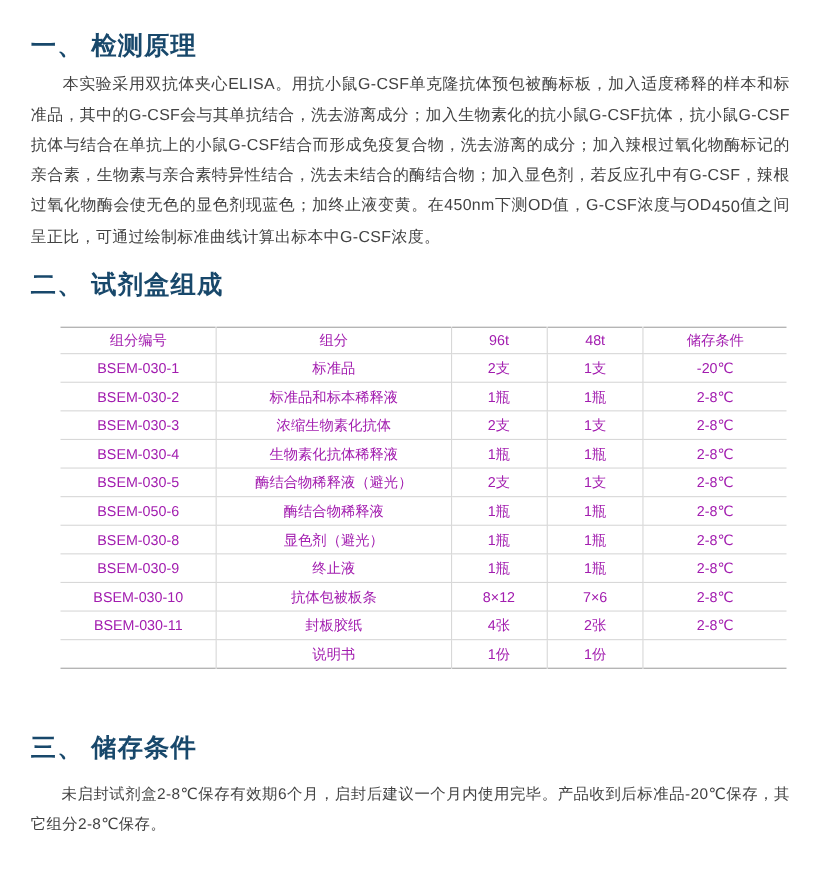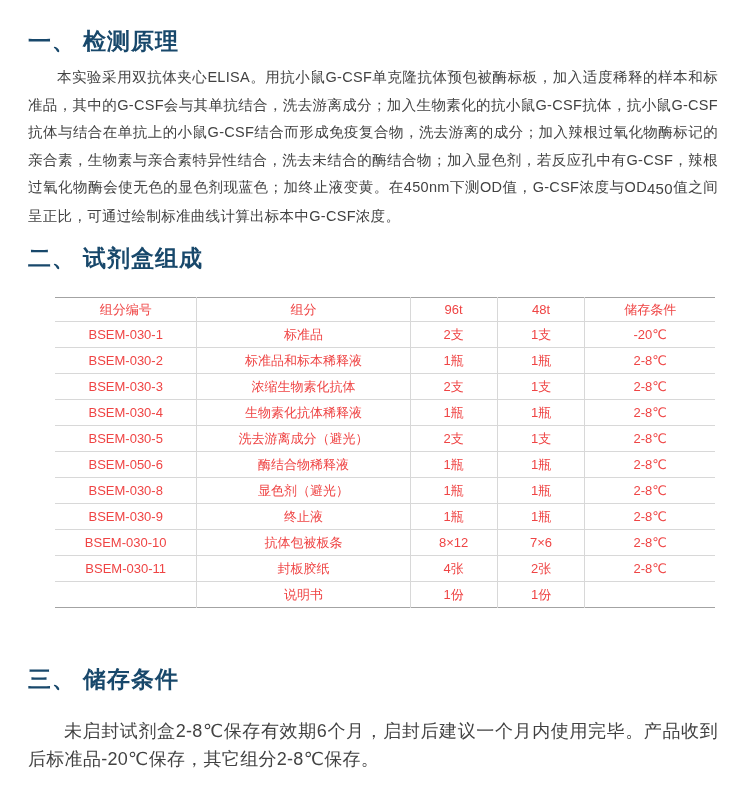--- a/index.html
+++ b/index.html
@@ -46,42 +46,42 @@
     margin: 25px 0 0 27px;
     width: 660px;
   }
   table.kit-table {
     width: 660px;
     border-collapse: collapse;
     table-layout: fixed;
     border-top: 1px solid #a3a3a3;
     border-bottom: 1px solid #a3a3a3;
     font-size: 13px;
-    color: #ef4444;
+    color: #a21caf;
   }
   table.kit-table th,
   table.kit-table td {
     font-weight: normal;
     text-align: center;
     vertical-align: middle;
     border-bottom: 1px solid #d8d8d8;
     border-right: 1px solid #d8d8d8;
     padding: 0 4px;
     height: 26px;
     white-space: nowrap;
     overflow: hidden;
   }
   table.kit-table th { height: 24px; }
   table.kit-table th:last-child,
   table.kit-table td:last-child { border-right: none; }
   table.kit-table tr:last-child td { border-bottom: none; }
   .sec3 { margin-top: 58px; }
   .sec3-text {
-    margin-top: 25px;
-    font-size: 18px;
+    margin-top: 15px;
+    font-size: 14px;
     line-height: 27.5px;
     color: #424242;
     text-align: justify;
     text-indent: 2em;
     letter-spacing: 0.3px;
   }
 </style>
 </head>
 <body>
 
@@ -142,21 +142,21 @@
             </tr>
             <tr>
               <td>BSEM-030-4</td>
               <td>生物素化抗体稀释液</td>
               <td>1瓶</td>
               <td>1瓶</td>
               <td>2-8℃</td>
             </tr>
             <tr>
               <td>BSEM-030-5</td>
-              <td>洗去游离成分（避光）</td>
+              <td>酶结合物稀释液（避光）</td>
               <td>2支</td>
               <td>1支</td>
               <td>2-8℃</td>
             </tr>
             <tr>
               <td>BSEM-050-6</td>
               <td>酶结合物稀释液</td>
               <td>1瓶</td>
               <td>1瓶</td>
               <td>2-8℃</td>

